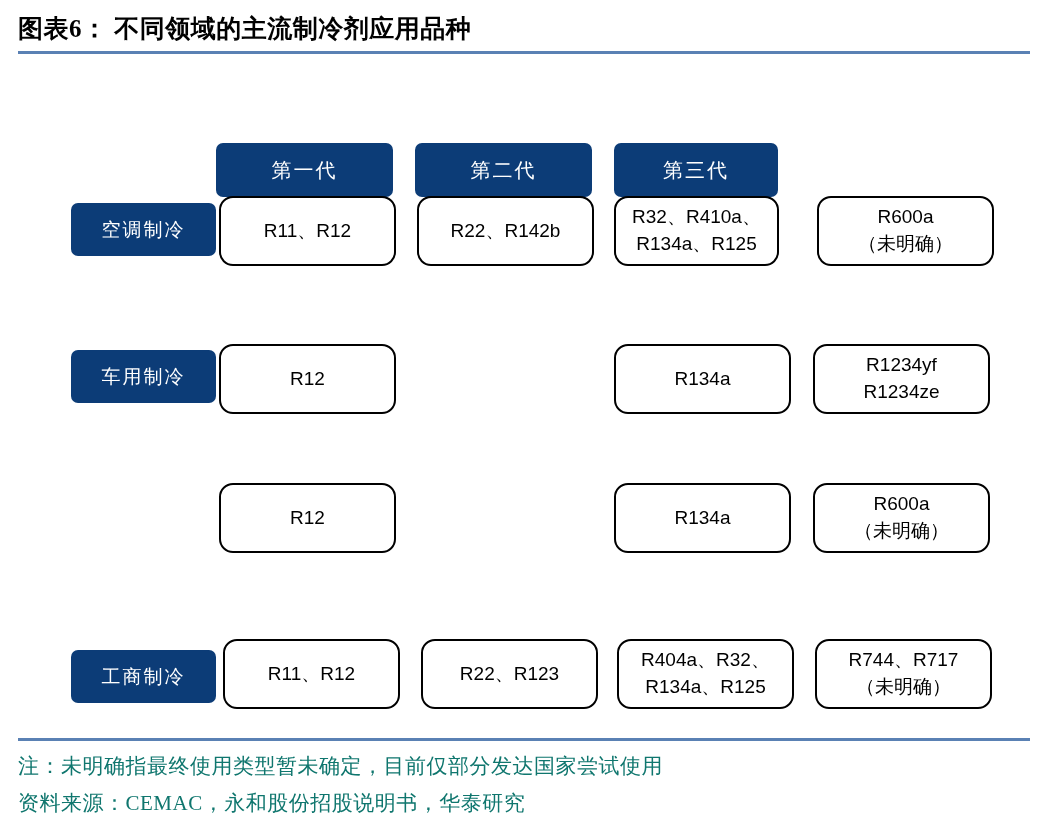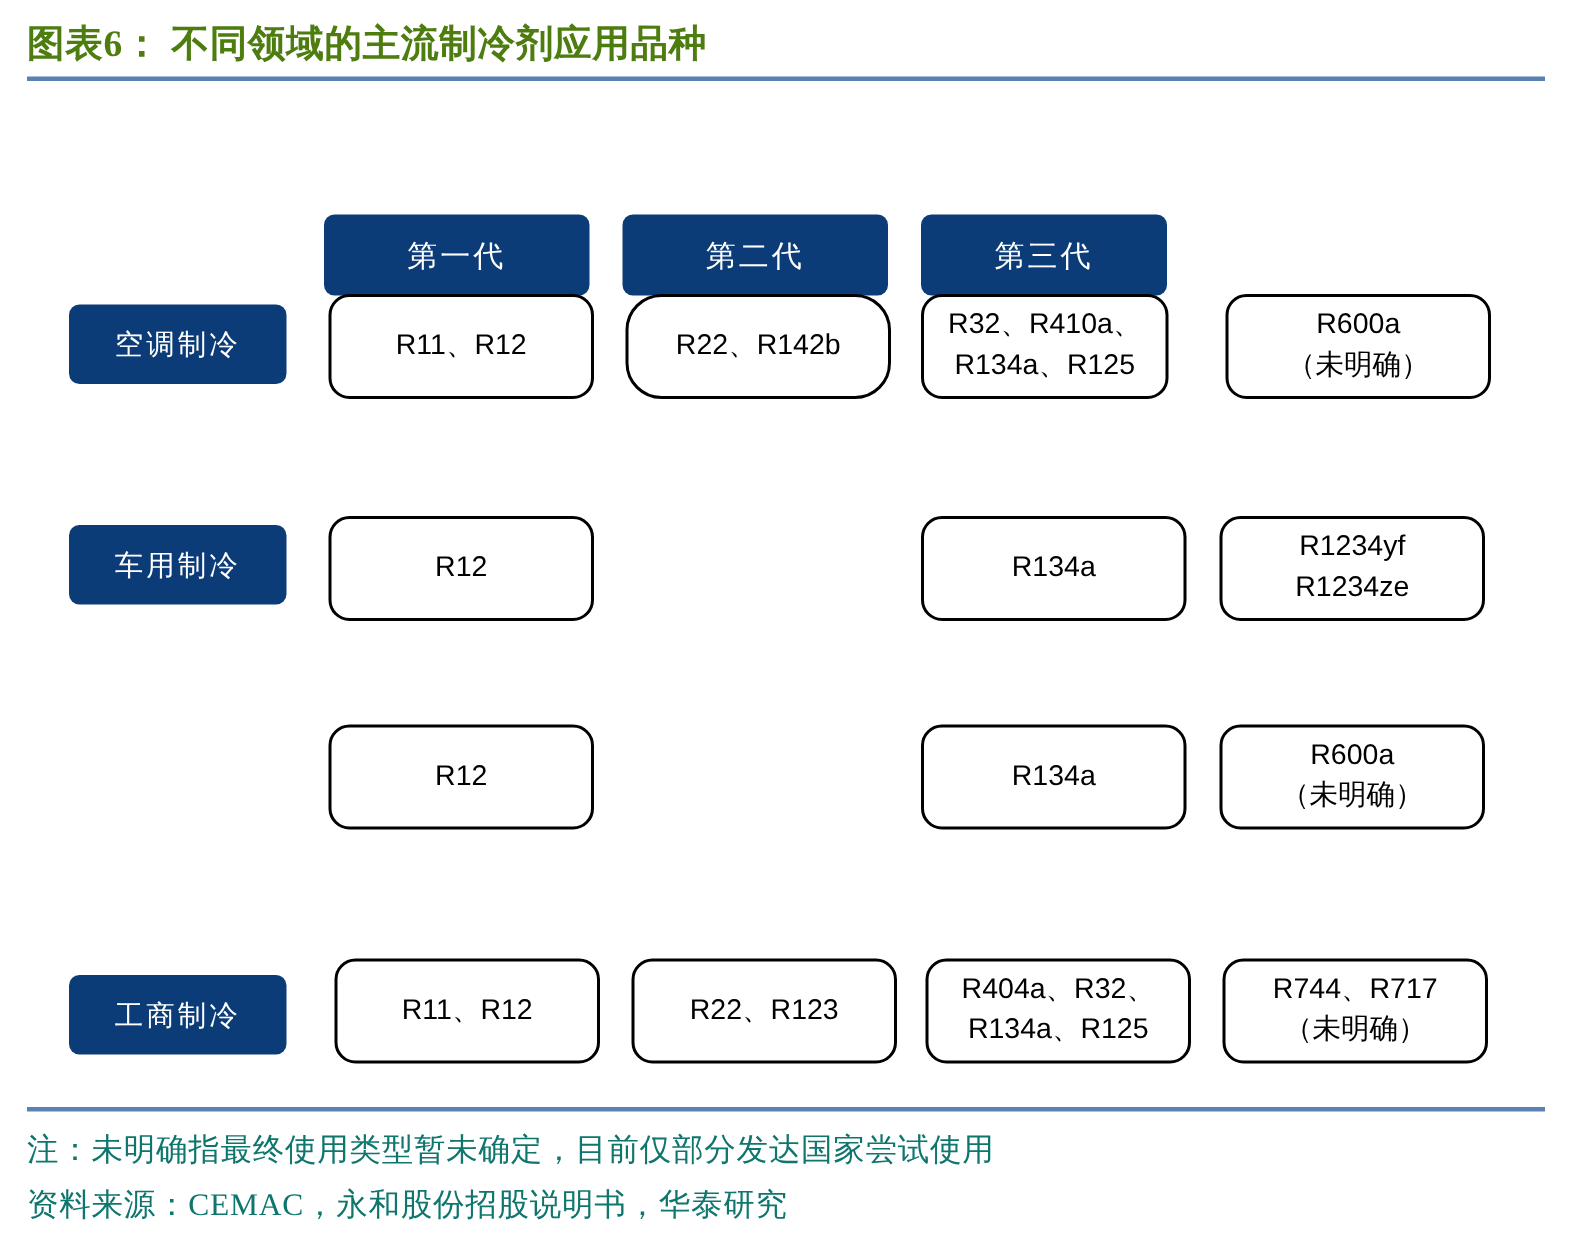--- a/index.html
+++ b/index.html
@@ -18,21 +18,21 @@
 
   
   #figure-title {
     position: absolute;
     left: 18px;
     top: 12px;
     font-family: "Liberation Serif", "DejaVu Serif", serif;
     font-weight: bold;
     font-size: 25px;
     letter-spacing: 0.5px;
-    color: #4d7c0f;
+    color: #000000;
     white-space: nowrap;
   }
   #title-rule {
     position: absolute;
     left: 18px;
     top: 51px;
     width: 1012px;
     height: 3px;
     background: #5a81b4;
   }
@@ -67,20 +67,21 @@
     height: 53px;
     background: #0c3c77;
     border-radius: 7px;
     color: #ffffff;
     display: flex;
     align-items: center;
     justify-content: center;
     font-family: "Liberation Serif", "DejaVu Serif", serif;
     font-size: 19px;
     letter-spacing: 2px;
+    margin-left: 25px;
   }
 
   .cell-box {
     position: absolute;
     background: #ffffff;
     border: 2.5px solid #000000;
     border-radius: 14px;
     display: flex;
     align-items: center;
     justify-content: center;
@@ -135,21 +136,21 @@
   <div class="gen-header" style="left:614px;width:164px;">
     <span>第三代</span>
   </div>
 
   <div class="row-label" style="left:46px;top:145px;width:145px;">
     <span>空调制冷</span>
   </div>
   <div class="cell-box" style="left:219px;top:138px;width:177px;height:70px;">
     <span>R11、R12</span>
   </div>
-  <div class="cell-box" style="left:417px;top:138px;width:177px;height:70px;border-radius:24px;">
+  <div class="cell-box" style="left:417px;top:138px;width:177px;height:70px;">
     <span>R22、R142b</span>
   </div>
   <div class="cell-box" style="left:614px;top:138px;width:165px;height:70px;">
     <span>R32、R410a、
 R134a、R125</span>
   </div>
   <div class="cell-box cjk-mix" style="left:817px;top:138px;width:177px;height:70px;">
     <span>R600a
 （未明确）</span>
   </div>

